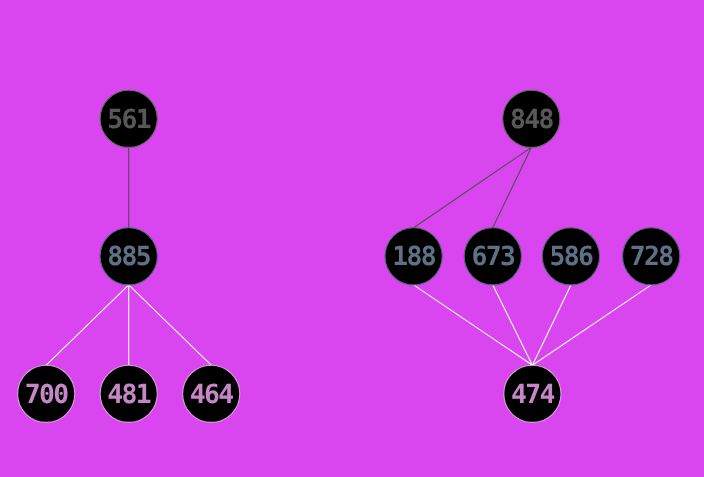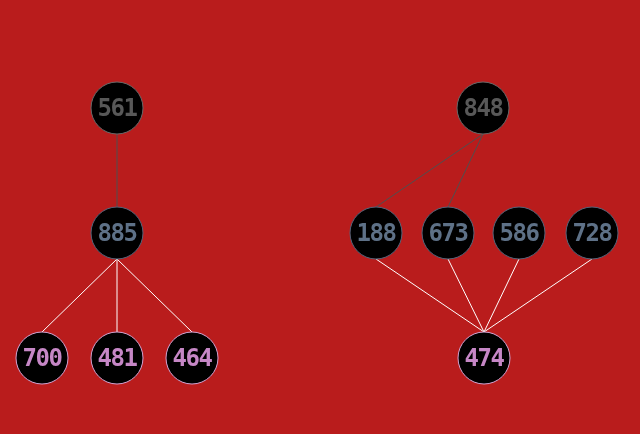--- a/index.html
+++ b/index.html
@@ -7,21 +7,21 @@
     padding: 0;
     background: #000000;
     width: 640px;
     height: 434px;
     overflow: hidden;
   }
   .canvas-wrap {
     position: relative;
     width: 640px;
     height: 434px;
-    background: #b91c1c;
+    background: #d946ef;
   }
   svg {
     display: block;
   }
   svg text {
     font-family: "DejaVu Sans Mono", "Liberation Mono", monospace;
     font-weight: bold;
     font-size: 24px;
     letter-spacing: -1.5px;
   }

